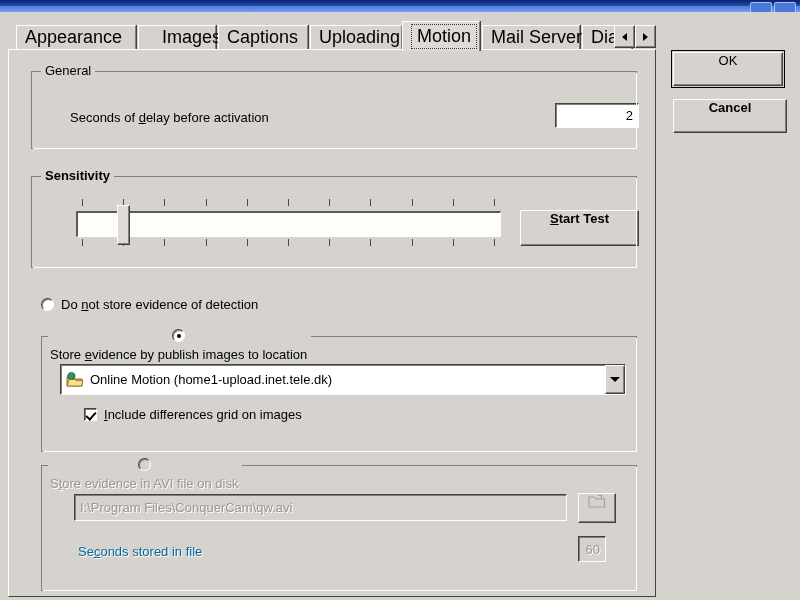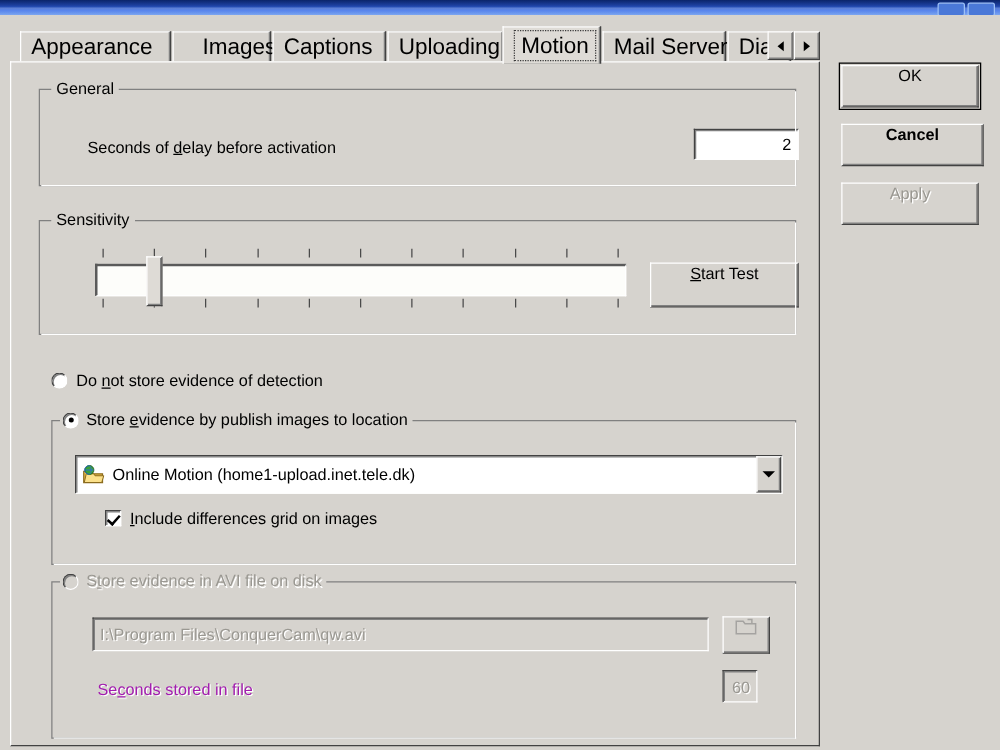--- a/index.html
+++ b/index.html
@@ -108,27 +108,27 @@
     border-right: 1px solid #ffffff; border-bottom: 1px solid #ffffff;
     pointer-events: none;
   }
   .group-title {
     position: absolute; top: -8px; left: 9px;
     background: #d6d3ce; padding: 0 4px;
     font-size: 13px; line-height: 14px;
     z-index: 2;
   }
   .group-title.radio-title {
-    display: flex; align-items: center; gap: 6px; left: 6px; padding: 0 4px 0 2px;
+    display: flex; align-items: center; gap: 6px; left: 6px; padding: 0 4px 0 2px; flex-direction: column;
   }
   .group-title.disabled { color: #9a9892; text-shadow: 1px 1px 0 #ffffff; }
 
   
   .lbl { position: absolute; font-size: 13px; }
-  .lbl.disabled { color: #a21caf; text-shadow: 1px 1px 0 #ffffff; }
+  .lbl.disabled { color: #0369a1; text-shadow: 1px 1px 0 #ffffff; }
   u { text-decoration: underline; }
 
   
   .field {
     position: absolute; box-sizing: border-box;
     background: #ffffff;
     border-top: 1px solid #424242;
     border-left: 1px solid #424242;
     border-right: 1px solid #ffffff;
     border-bottom: 1px solid #ffffff;
@@ -299,21 +299,21 @@
     <div class="tabpanel">
 
       <div class="group" style="left:22px; top:21px; width:606px; height:78px;">
         <div class="group-title">General</div>
         <div class="lbl" style="left:38px; top:38px;"><span>Seconds of </span><u>d</u><span>elay before activation</span></div>
         <div class="field num" style="left:523px; top:31px; width:84px; height:25px;">
           <span>2</span>
         </div>
       </div>
 
-      <div class="group" style="left:22px; top:126px; width:606px; height:92px;">
+      <div class="group" style="left:22px; top:126px; width:606px; height:92px;font-weight:bold;">
         <div class="group-title">Sensitivity</div>
 
         <div class="slider-wrap" style="left:44px; top:22px; width:425px; height:52px;">
           <div class="ticks top" id="ticks-top">
               <div class="tick" style="left: 6px;"></div>
               <div class="tick" style="left: 47.2px;"></div>
               <div class="tick" style="left: 88.4px;"></div>
               <div class="tick" style="left: 129.6px;"></div>
               <div class="tick" style="left: 170.8px;"></div>
               <div class="tick" style="left: 212px;"></div>
@@ -404,18 +404,15 @@
       </div>
 
     </div>
 
     <div class="btn default" style="left:673px; top:40px; width:110px; height:34px;">
       <span>OK</span>
     </div>
     <div class="btn" style="left:673px; top:87px; width:114px; height:34px;font-weight:bold;">
       <span>Cancel</span>
     </div>
-    <div class="btn disabled" style="left:673px; top:134px; width:110px; height:34px;">
-      <span>Apply</span>
-    </div>
 
   </div>
 </div>
 
 </body></html>

